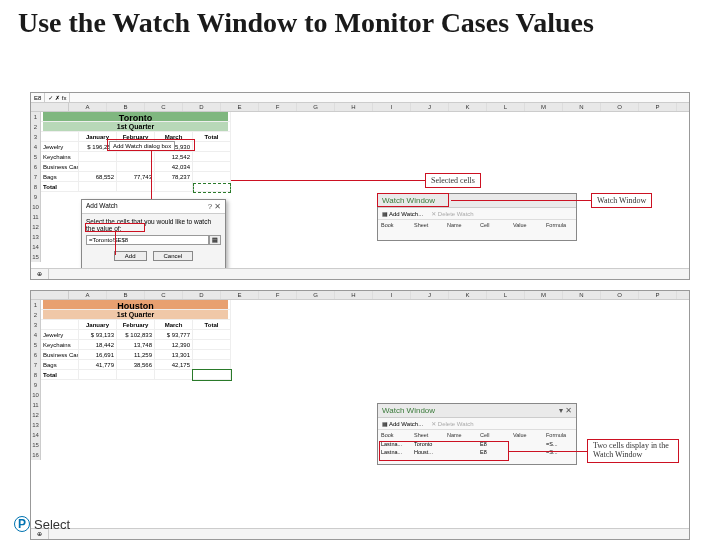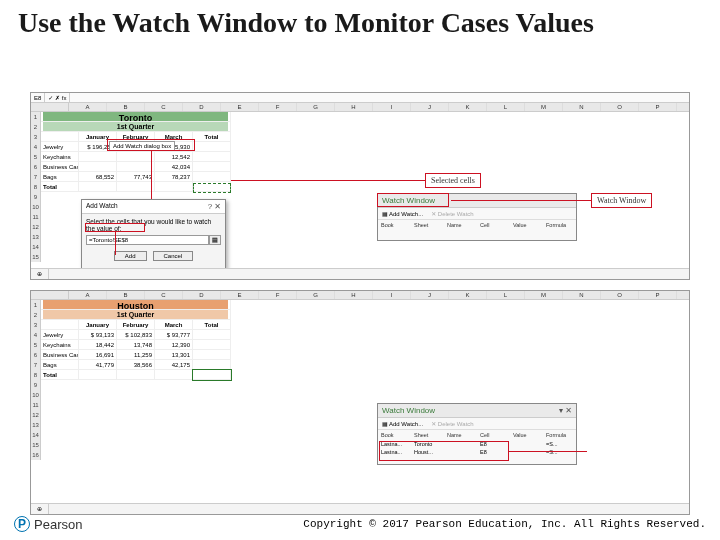--- a/index.html
+++ b/index.html
@@ -1,20 +1,20 @@
 <!DOCTYPE html>
 <html><head>
 <meta charset="utf-8">
 <style>
   * { box-sizing: border-box; margin: 0; padding: 0; }
   body { width: 720px; height: 540px; background: #fff; font-family: Arial, sans-serif; position: relative; overflow: hidden; }
   .title { font-family: "Times New Roman", serif; font-size: 28px; font-weight: bold; color: #1a1a1a; padding: 8px 18px 4px; line-height: 1.1; }
   .panel { position: absolute; border: 1px solid #999; background: #fff; }
   .panel.top { top: 92px; left: 30px; width: 660px; height: 188px; }
-  .panel.bot { top: 290px; left: 30px; width: 660px; height: 225px; }
+  .panel.bot { top: 290px; left: 30px; width: 660px; height: 250px; }
   .sheet { position: absolute; font-size: 7px; }
   .colhdrs { display: flex; height: 9px; background: #e8e8e8; border-bottom: 1px solid #ccc; }
   .colhdrs .rh { width: 10px; border-right: 1px solid #ccc; }
   .colhdrs div { flex: 0 0 38px; text-align: center; border-right: 1px solid #ddd; font-size: 6px; line-height: 9px; color: #333; }
   .rows { display: flex; flex-direction: column; }
   .row { display: flex; height: 10px; }
   .row .rh { width: 10px; background: #e8e8e8; border-right: 1px solid #ccc; text-align: center; font-size: 6px; line-height: 10px; color: #444; }
   .row .cell { flex: 0 0 38px; border-right: 1px solid #eee; border-bottom: 1px solid #eee; padding: 0 2px; font-size: 6px; line-height: 10px; white-space: nowrap; overflow: hidden; }
   .title-row1 { background: #7fb77f; text-align: center; font-weight: bold; font-size: 9px; line-height: 12px; height: 12px; }
   .title-row2 { background: #b8d8b8; text-align: center; font-weight: bold; font-size: 7px; line-height: 10px; height: 10px; }
@@ -357,25 +357,25 @@
     <div class="rowd">
       <span>Lastna...</span>
         <span>Houst...</span>
         <span></span>
         <span>E8</span>
         <span></span>
         <span>=S...</span>
     </div>
   </div>
   <div class="rbox" style="top:150px;left:348px;width:130px;height:20px"></div>
+  <div class="callout" style="top:148px;left:556px;width:92px;white-space:normal;line-height:1.1">Two cells display in the Watch Window</div>
   <div class="arrow" style="top:160px;left:478px;width:78px"></div>
   <div class="sheet-tabs">
       <span>⊕</span>
     </div>
 </div>
 
 <div class="footer">
   <div class="logo">
     <div class="p">P</div>
-    <div class="txt">Pearson</div>
-  </div>
-  <div class="copy">Copyright © 2017 Pearson Education, Inc. All Rights Reserved.</div>
+    <div class="txt">Select</div>
+  </div>
 </div>
 
 </body></html>

